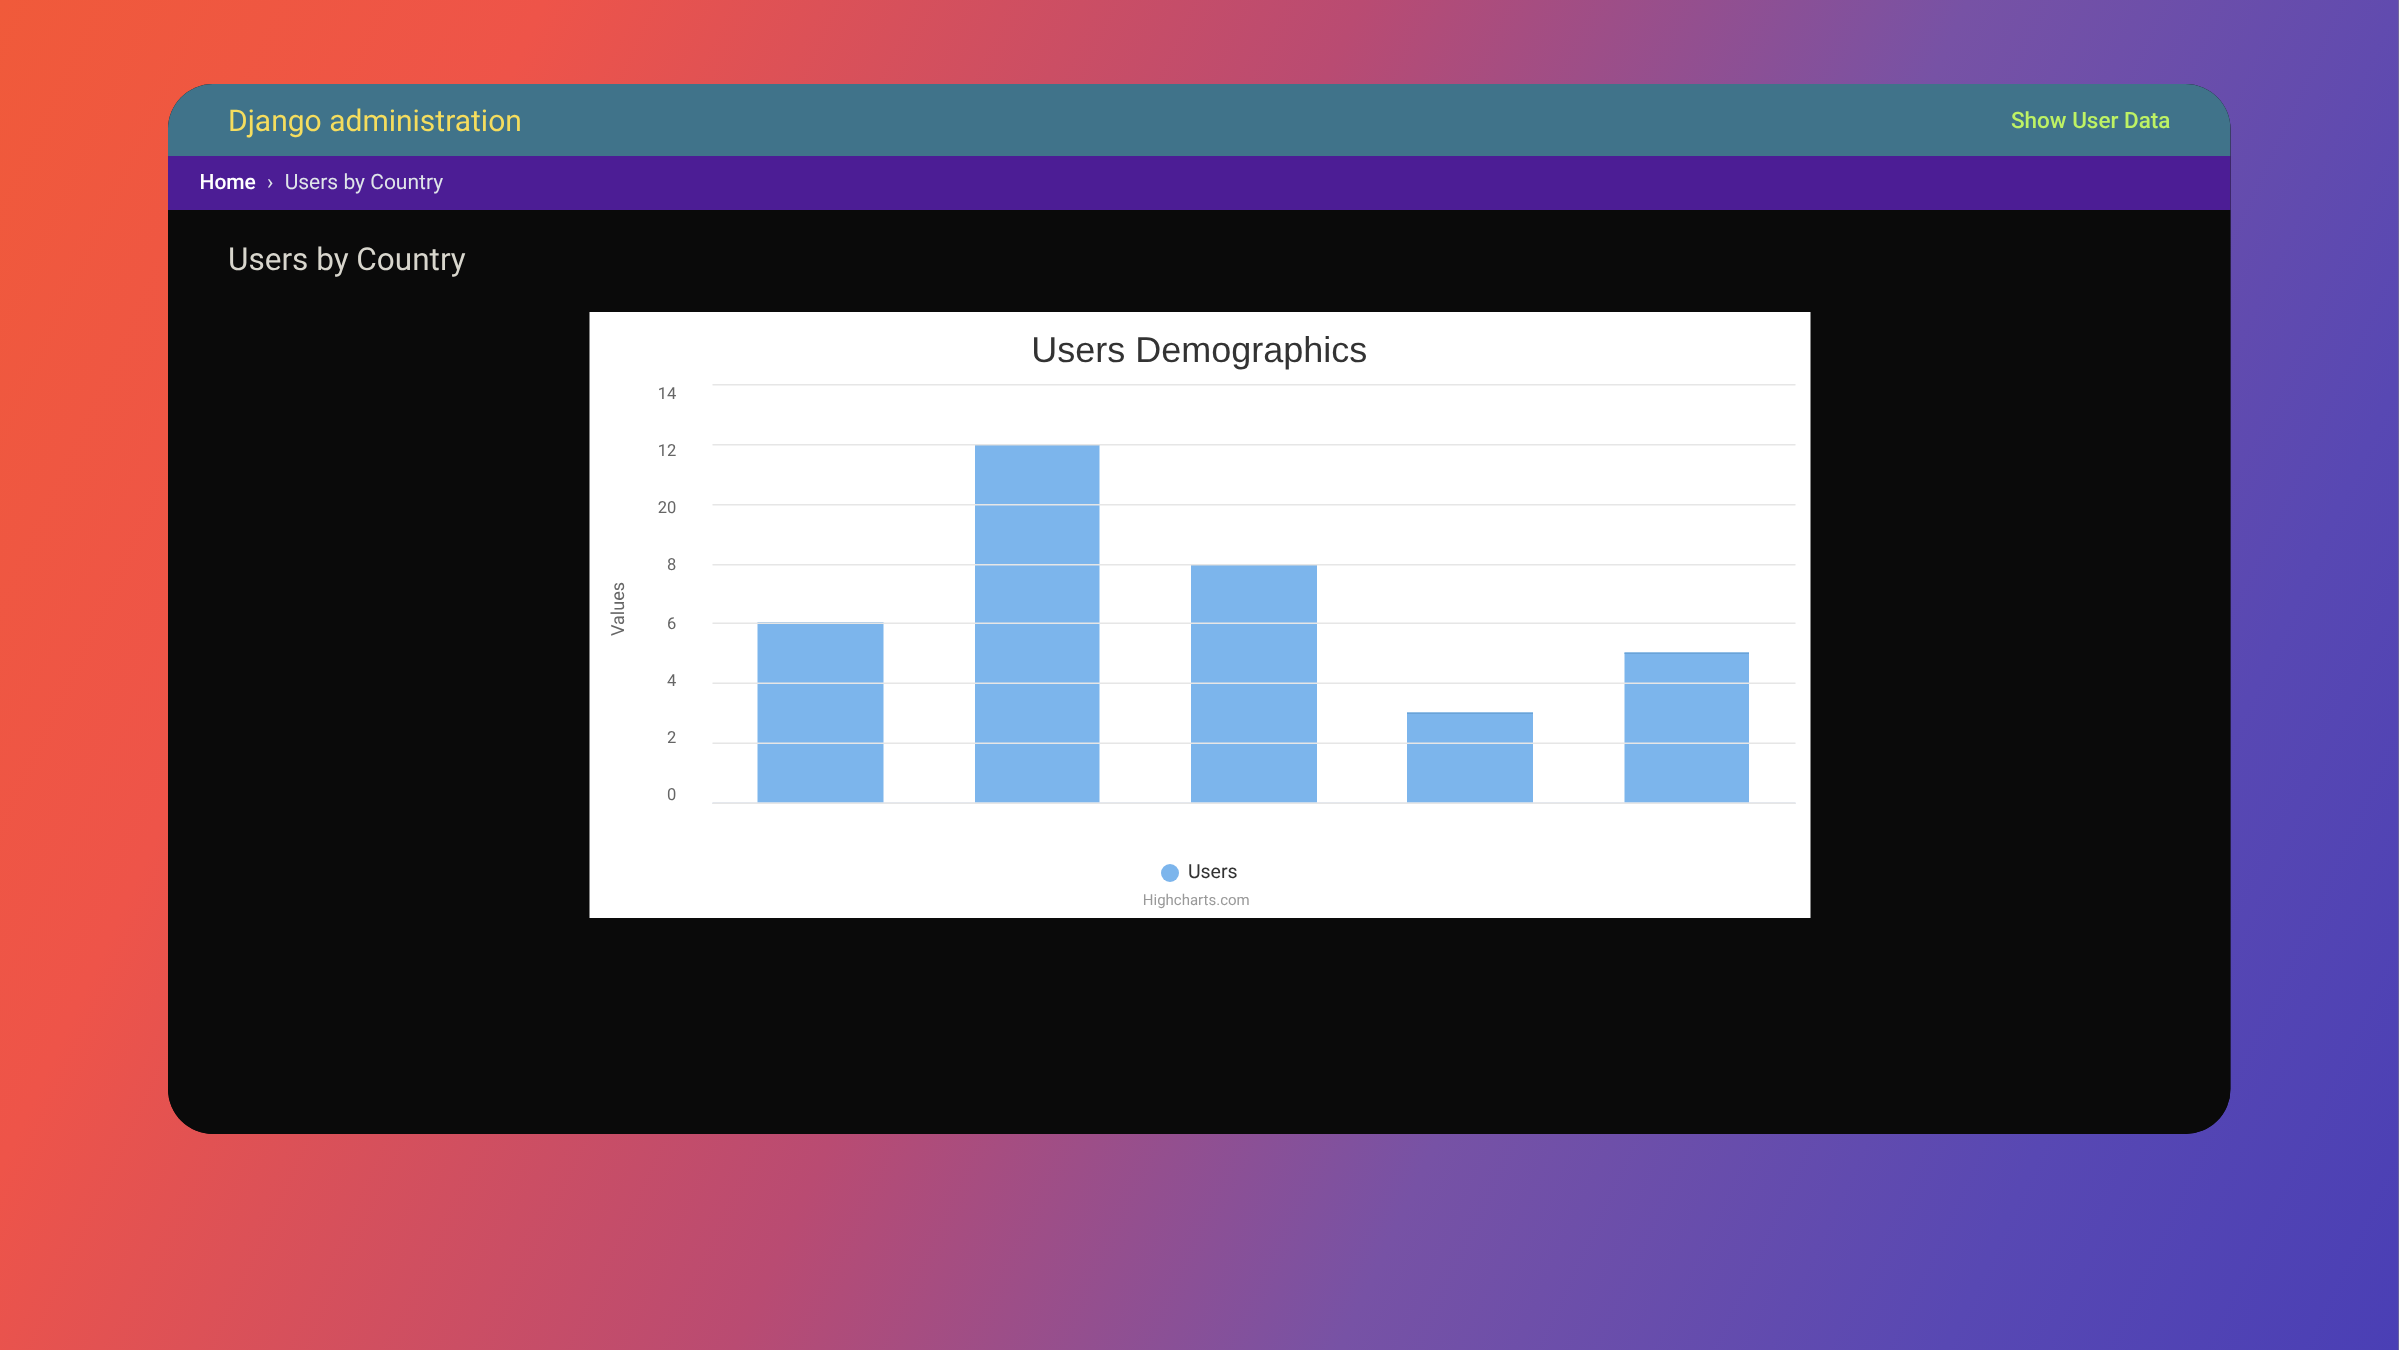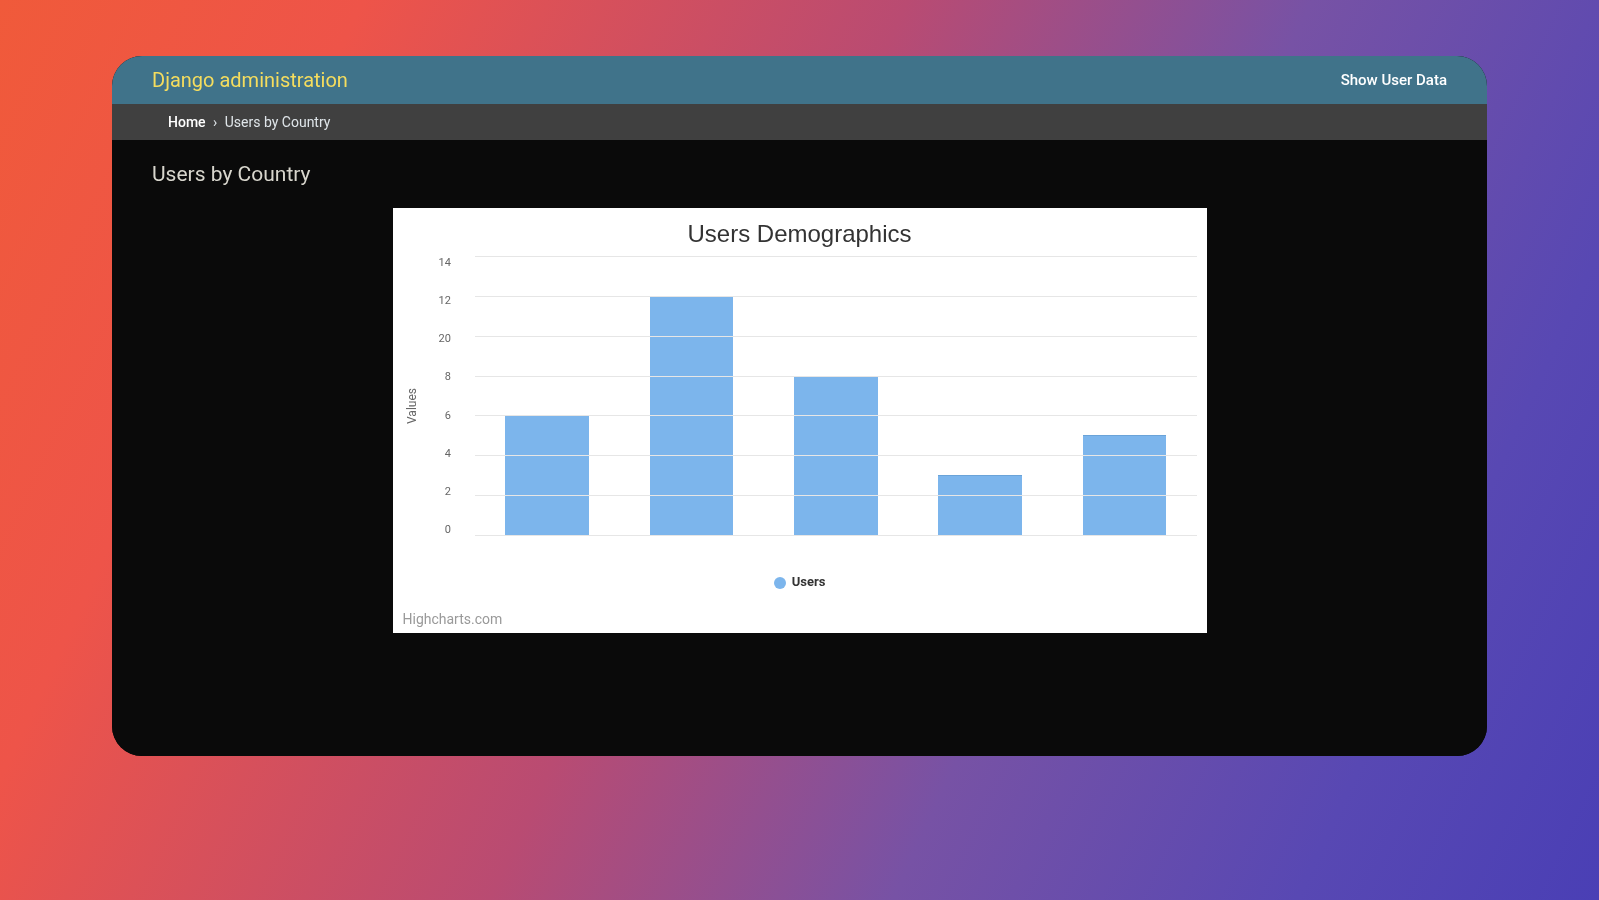--- a/index.html
+++ b/index.html
@@ -25,28 +25,28 @@
     align-items: center;
     justify-content: space-between;
     padding: 12px 40px;
   }
   .header-title {
     color: #f5dd5e;
     font-size: 20px;
     font-weight: 400;
   }
   .header-link {
-    color: #ffffff;
+    color: #bef264;
     font-size: 15px;
     font-weight: 500;
     cursor: pointer;
   }
   .breadcrumb {
-    background: #404040;
-    padding: 10px 56px;
+    background: #4c1d95;
+    padding: 10px 21px;
     color: #dfe5e9;
     font-size: 14px;
   }
   .breadcrumb a { color: #ffffff; text-decoration: none; font-weight: 500; }
   .breadcrumb .sep { margin: 0 4px; color: #dfe5e9; }
   .breadcrumb .current { color: #dfe5e9; }
   .content {
     flex: 1;
     padding: 22px 40px 40px 40px;
     background: #0a0a0a;
@@ -140,36 +140,36 @@
   }
   .x-row {
     display: flex;
   }
   .x-row .spacer-left { width: 44px; flex: none; }
   .legend {
     text-align: center;
     margin-top: 18px;
     font-size: 13px;
     color: #333;
-    font-weight: 700;
+    font-weight: 400;
   }
   .legend-swatch {
     display: inline-block;
     width: 12px;
     height: 12px;
     border-radius: 50%;
     background: #7cb5ec;
     vertical-align: middle;
     margin-right: 6px;
   }
   .credit {
-    text-align: left;
-    font-size: 14px;
+    text-align: center;
+    font-size: 10px;
     color: #999;
-    margin-top: 22px;
+    margin-top: 6px;
     padding-right: 4px;
   }
 </style>
 </head>
 <body>
 
 <div class="panel">
 
   <div class="header">
     <div class="header-title">Django administration</div>

